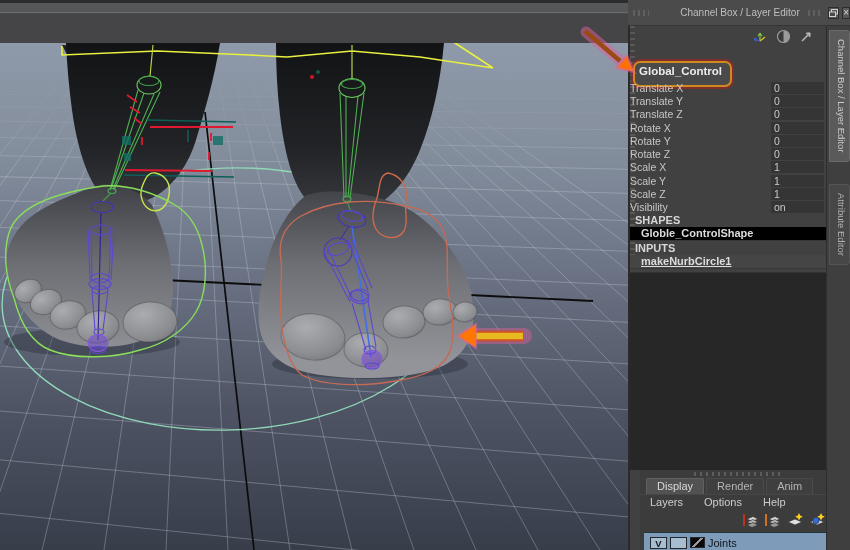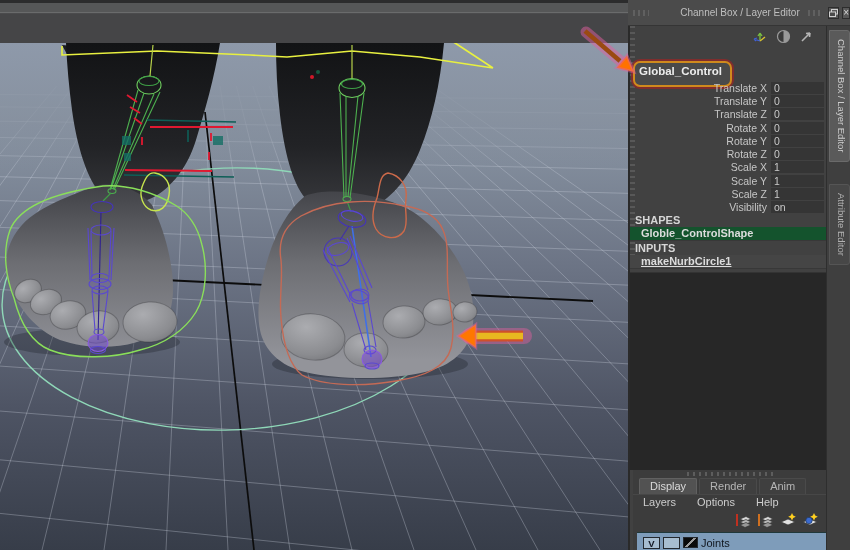--- a/index.html
+++ b/index.html
@@ -20,28 +20,28 @@
   .titlebar .dots{height:6px;width:34px;background:repeating-linear-gradient(90deg,#606060 0 2px,transparent 2px 5px);margin:0 5px;}
   .titlebar .title{font-size:10px;color:#bfbfbf;white-space:nowrap;flex:0 0 auto;}
   .winbtn{width:13px;height:12px;margin-left:3px;display:flex;align-items:center;justify-content:center;color:#d8d8d8;font-size:10px;line-height:1;background:#585858;border:1px solid #2d2d2d;cursor:default;}
   .toolbar{position:absolute;left:0;top:27px;width:198px;height:19px;display:flex;justify-content:flex-end;align-items:center;gap:8px;padding-right:14px;}
   .menubar{position:absolute;left:0;top:46px;width:198px;height:15px;display:flex;gap:11px;padding-left:16px;font-size:11px;color:#d2d2d2;}
   .menubar span{cursor:default;}
   .objrow{position:absolute;left:0;top:61px;width:198px;height:20px;}
   .objname{position:absolute;left:3px;top:0px;font-size:11.5px;font-weight:bold;color:#ececec;padding:2px 8px 8px 4px;border:2px solid #cf8a1d;border-radius:7px;box-shadow:0 0 0 2px rgba(139,42,42,.85);background:#4a4a4a;}
   .attrs{position:absolute;left:0;top:81px;width:198px;}
   .attr-row{display:flex;height:13.3px;align-items:center;}
-  .attr-label{width:141px;text-align:right;font-size:10.5px;color:#c6c6c6;padding-right:4px;white-space:nowrap;}
+  .attr-label{width:141px;text-align:left;font-size:10.5px;color:#c6c6c6;padding-right:4px;white-space:nowrap;}
   .attr-value{width:53px;height:12px;background:#353535;font-size:10.5px;color:#c9c9c9;padding-left:3px;line-height:12px;}
   .sec-header{position:absolute;left:0;width:198px;height:13px;font-size:11px;font-weight:bold;color:#d6d6d6;padding-left:5px;}
-  .node-row{position:absolute;left:0;width:198px;height:14px;font-size:11px;font-weight:bold;color:#dcdcdc;padding-left:11px;background:#14532d;border-bottom:1px solid #383838;}
+  .node-row{position:absolute;left:0;width:198px;height:14px;font-size:11px;font-weight:bold;color:#dcdcdc;padding-left:11px;background:#000000;border-bottom:1px solid #383838;}
   .empty-area{position:absolute;left:0;top:272px;width:198px;height:198px;background:#272727;border-top:1px solid #333;}
 
   
-  .layer-editor{position:absolute;left:3px;top:470px;width:198px;height:80px;background:#3c3c3c;}
+  .layer-editor{position:absolute;left:10px;top:470px;width:198px;height:80px;background:#3c3c3c;}
   .le-dots{height:4px;width:90px;margin:2px auto 1px;background:repeating-linear-gradient(90deg,#5d5d5d 0 2px,transparent 2px 6px);}
   .le-tabs{display:flex;padding-left:6px;height:17px;align-items:flex-end;gap:2px;}
   .le-tab{font-size:11px;color:#b5b5b5;background:#3f3f3f;border:1px solid #4a4a4a;border-bottom:none;padding:1px 10px 2px;border-radius:2px 2px 0 0;cursor:default;}
   .le-tab.active{background:#525252;color:#dadada;border-color:#616161;}
   .le-menu{display:flex;gap:21px;padding-left:10px;height:15px;align-items:center;font-size:11px;color:#cdcdcd;border-top:1px solid #474747;}
   .le-icons{display:flex;justify-content:flex-end;gap:4px;padding:1px 12px 0 0;height:20px;align-items:center;}
   .layer-row{position:absolute;left:4px;top:62px;width:190px;height:20px;background:#7e9cba;border-top:1px solid #20383a;display:flex;align-items:center;gap:3px;padding-left:6px;}
   .chk{width:17px;height:12px;background:#a7bdd0;border:1px solid #23282e;font-size:9.5px;font-weight:bold;color:#141824;text-align:center;line-height:12px;}
   .swatch{width:15px;height:11px;border:1px solid #23282e;background:linear-gradient(135deg,transparent 44%,#9a9a9a 44% 56%,transparent 56%),#0a0a0a;}
   .layer-name{font-size:11px;color:#10161e;}

